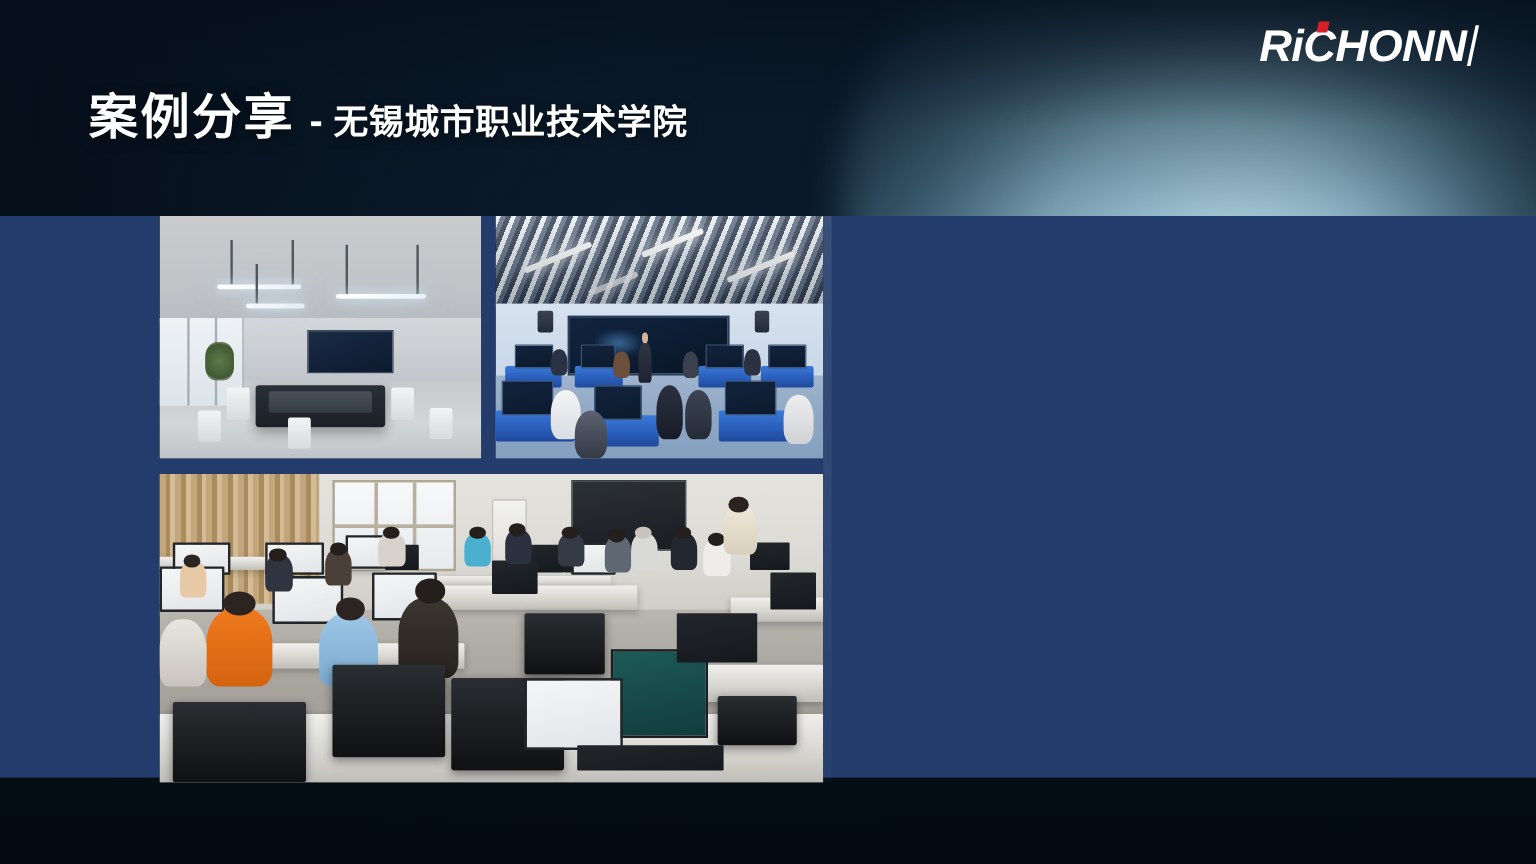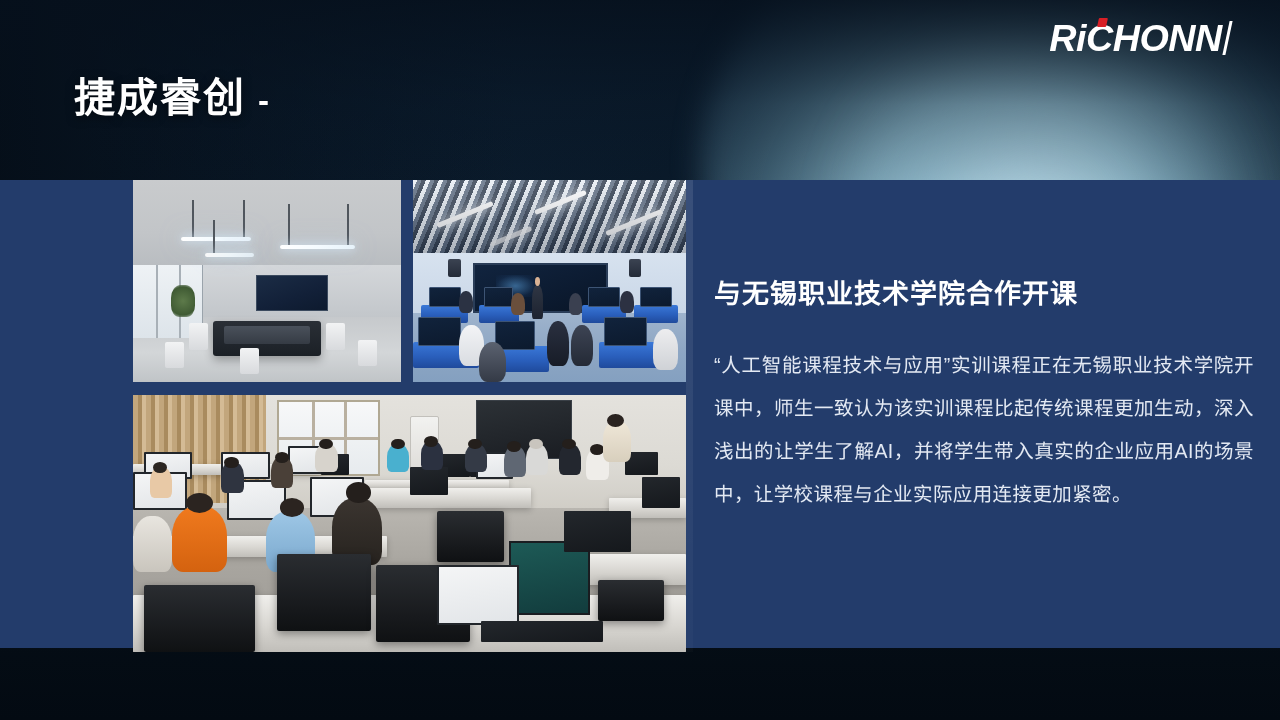--- a/index.html
+++ b/index.html
@@ -422,22 +422,23 @@
   <div class="bg-vignette-left"></div>
   <div class="bg-vignette-top"></div>
 
   <div class="logo">
     <div class="logo-mark">RiCHONN</div>
     <div class="logo-dot"></div>
     <div class="logo-bar"></div>
   </div>
 
   <div class="title-block">
-    <span class="title-main">捷成睿创</span>
+    <span class="title-main">案例分享</span>
     <span class="title-dash">-</span>
+    <span class="title-sub">无锡城市职业技术学院</span>
   </div>
 
   <div class="content-panel"></div>
   <div class="panel-edge"></div>
 
   <div class="photo-grid">
 
     <div class="photo photo-classroom-empty">
       <div class="ph-inner">
         <div class="p1-ceiling"></div>
@@ -592,19 +593,15 @@
         <div class="p3-tower" style="left:55%; top:45%; width:12%; height:20%"></div>
         <div class="p3-mon-green" style="left:68%; top:57%; width:14%; height:27%"></div>
         <div class="p3-mon-dark" style="left:78%; top:45%; width:12%; height:16%"></div>
         <div class="p3-mon" style="left:55%; top:66%; width:14%; height:22%"></div>
         <div class="p3-tower" style="left:84%; top:72%; width:12%; height:16%"></div>
         <div class="p3-mon-dark" style="left:63%; top:88%; width:22%; height:8%"></div>
       </div>
     </div>
   </div>
 
-  <div class="text-col">
-    <h2 class="headline">与无锡职业技术学院合作开课</h2>
-    <p class="body-text">“人工智能课程技术与应用”实训课程正在无锡职业技术学院开课中，师生一致认为该实训课程比起传统课程更加生动，深入浅出的让学生了解AI，并将学生带入真实的企业应用AI的场景中，让学校课程与企业实际应用连接更加紧密。</p>
-  </div>
 
   <div class="bg-bottom-dark"></div>
 </div>
 
 </body></html>

